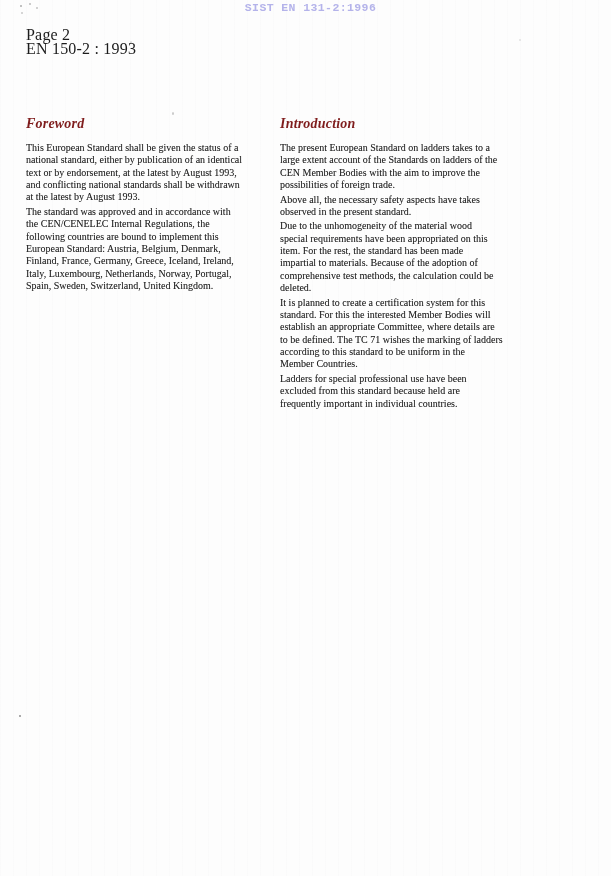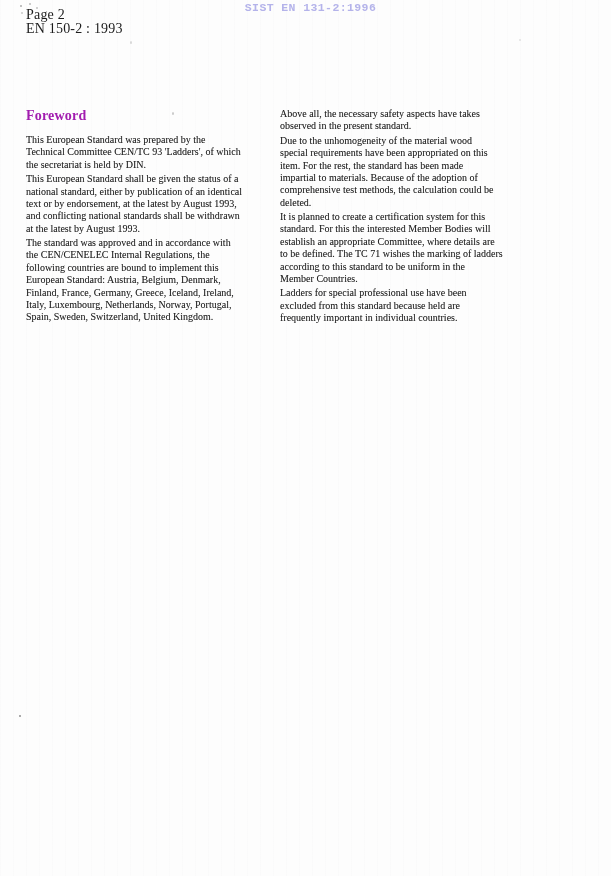--- a/index.html
+++ b/index.html
@@ -15,35 +15,35 @@
   .watermark {
     position:absolute; top:1px; left:10px; right:0;
     text-align:center;
     font-family:"Liberation Sans", sans-serif;
     font-weight:bold;
     font-size:11.5px;
     letter-spacing:0.4px;
     color:#b4b3ea;
   }
   .page-id {
-    position:absolute; top:8px; left:26px;
-    font-size:14px; line-height:13.5px;
+    position:absolute; top:28px; left:26px;
+    font-size:16px; line-height:13.5px;
     letter-spacing:0.2px;
     color:#1c1c1c;
   }
   .content {
     position:absolute; top:108px; left:26px;
     display:flex; gap:4px;
   }
   .col-left  { width:250px; }
   .col-right { width:280px; }
   h2 {
     font-size:14px; font-weight:bold;
-    line-height:16px; margin:0 0 10px 0;
-    letter-spacing:0.2px; color:#a21caf;
+    line-height:16px; margin:8px 0 10px 0;
+    letter-spacing:0.2px; color:#7f1d1d;font-style:italic;
   }
   p {
     white-space:pre-line;
     font-size:10px; line-height:12.35px;
     margin:0 0 2.2px 0;
     color:#242424;
     text-shadow:0 0 0.3px rgba(40,40,40,0.35);
   }
   .speck {
     position:absolute; background:#6b6b6b;
@@ -67,38 +67,40 @@
 
   <div class="page-id">
     <div>Page 2</div>
     <div>EN 150-2 : 1993</div>
   </div>
 
   <div class="content">
 
     <section class="col-left">
       <h2>Foreword</h2>
-      <p>This European Standard was prepared by the
-Technical Committee CEN/TC 93 'Ladders', of which
-the secretariat is held by DIN.</p>
       <p>This European Standard shall be given the status of a
 national standard, either by publication of an identical
 text or by endorsement, at the latest by August 1993,
 and conflicting national standards shall be withdrawn
 at the latest by August 1993.</p>
       <p>The standard was approved and in accordance with
 the CEN/CENELEC Internal Regulations, the
 following countries are bound to implement this
 European Standard: Austria, Belgium, Denmark,
 Finland, France, Germany, Greece, Iceland, Ireland,
 Italy, Luxembourg, Netherlands, Norway, Portugal,
 Spain, Sweden, Switzerland, United Kingdom.</p>
     </section>
 
     <section class="col-right">
+      <h2>Introduction</h2>
+      <p>The present European Standard on ladders takes to a
+large extent account of the Standards on ladders of the
+CEN Member Bodies with the aim to improve the
+possibilities of foreign trade.</p>
       <p>Above all, the necessary safety aspects have takes
 observed in the present standard.</p>
       <p>Due to the unhomogeneity of the material wood
 special requirements have been appropriated on this
 item. For the rest, the standard has been made
 impartial to materials. Because of the adoption of
 comprehensive test methods, the calculation could be
 deleted.</p>
       <p>It is planned to create a certification system for this
 standard. For this the interested Member Bodies will

